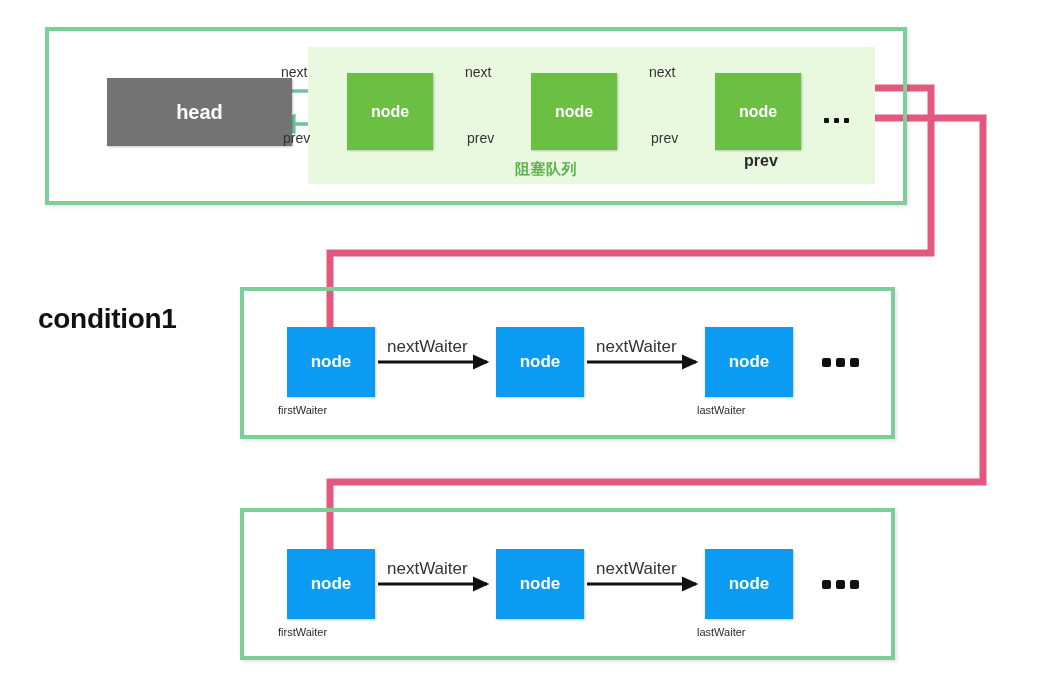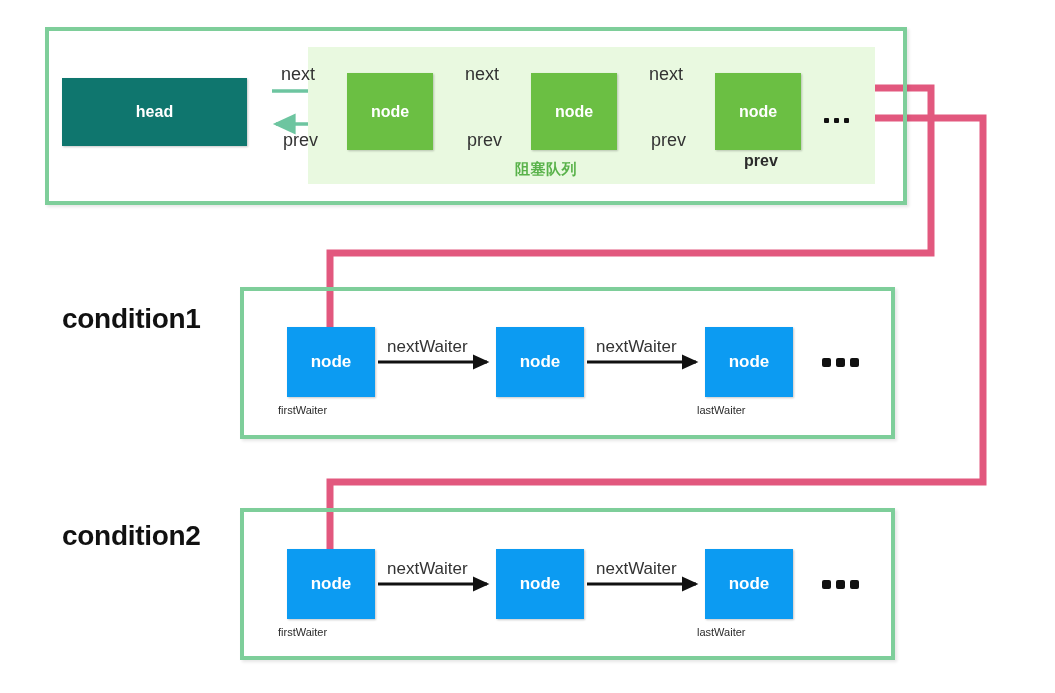--- a/index.html
+++ b/index.html
@@ -55,22 +55,23 @@
     position: absolute;
     display: flex;
     align-items: center;
     justify-content: center;
     color: #ffffff;
     font-weight: bold;
     box-sizing: border-box;
     box-shadow: 1px 1px 2px rgba(0,0,0,0.22);
   }
   .box-head {
-    background: #0f766e;
-    font-size: 16px;
+    background: #737373;
+    font-size: 20px;
+    margin-left: 45px;
   }
   .box-green {
     background: #6BBF43;
     font-size: 16px;
   }
   .box-blue {
     background: #0C9BF2;
     font-size: 17px;
   }
 
@@ -85,26 +86,25 @@
     font-weight: bold;
     font-size: 16px;
   }
   .cond-title {
     position: absolute;
     color: #111111;
     font-size: 28px;
     font-weight: bold;
     white-space: nowrap;
     letter-spacing: -0.3px;
-    margin-left: 24px;
   }
   .edge-label {
     position: absolute;
     color: #333333;
-    font-size: 18px;
+    font-size: 14px;
     white-space: nowrap;
   }
   .edge-label-small {
     font-size: 17px;
   }
 
   
   .dots {
     position: absolute;
     display: flex;
@@ -224,21 +224,20 @@
 
   <div class="edge-label edge-label-small" style="left:387px; top:337px;">nextWaiter</div>
   <div class="edge-label edge-label-small" style="left:596px; top:337px;">nextWaiter</div>
 
   <div class="dots dots-big" style="left:822px; top:358px;">
     <span></span>
       <span></span>
       <span></span>
   </div>
 
-  <div class="cond-title" style="left:38px; top:520px;">condition2</div>
 
   <div class="frame" style="left:240px; top:508px; width:655px; height:152px;"></div>
 
   <div class="box box-blue" style="left:287px; top:549px; width:88px; height:70px;">node</div>
   <div class="box box-blue" style="left:496px; top:549px; width:88px; height:70px;">node</div>
   <div class="box box-blue" style="left:705px; top:549px; width:88px; height:70px;">node</div>
 
   <div class="caption" style="left:278px; top:626px;">firstWaiter</div>
   <div class="caption" style="left:697px; top:626px;">lastWaiter</div>
 

